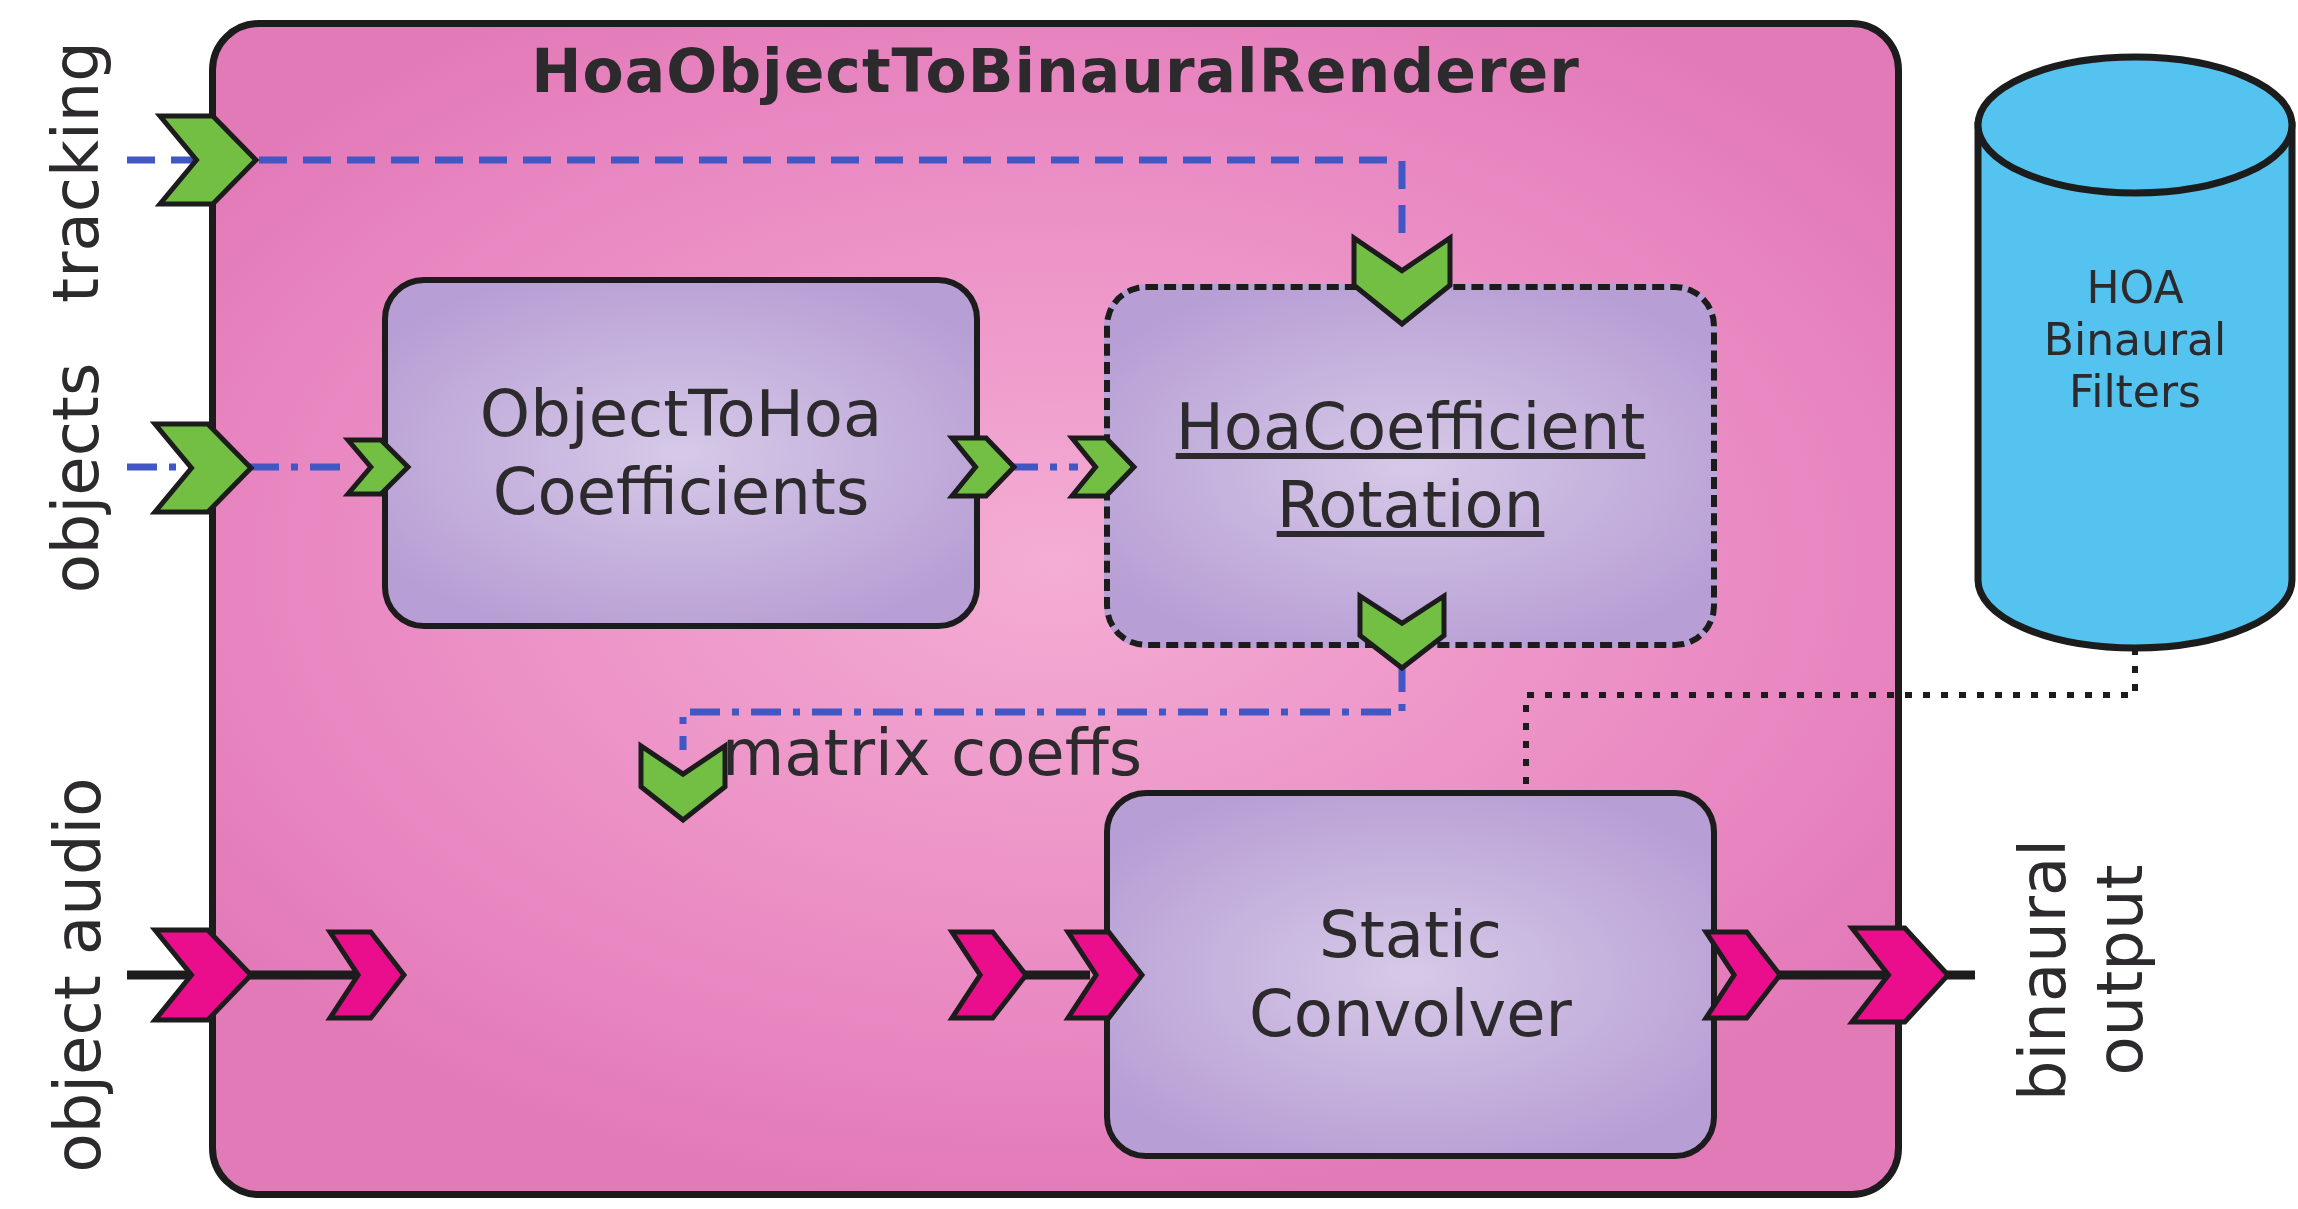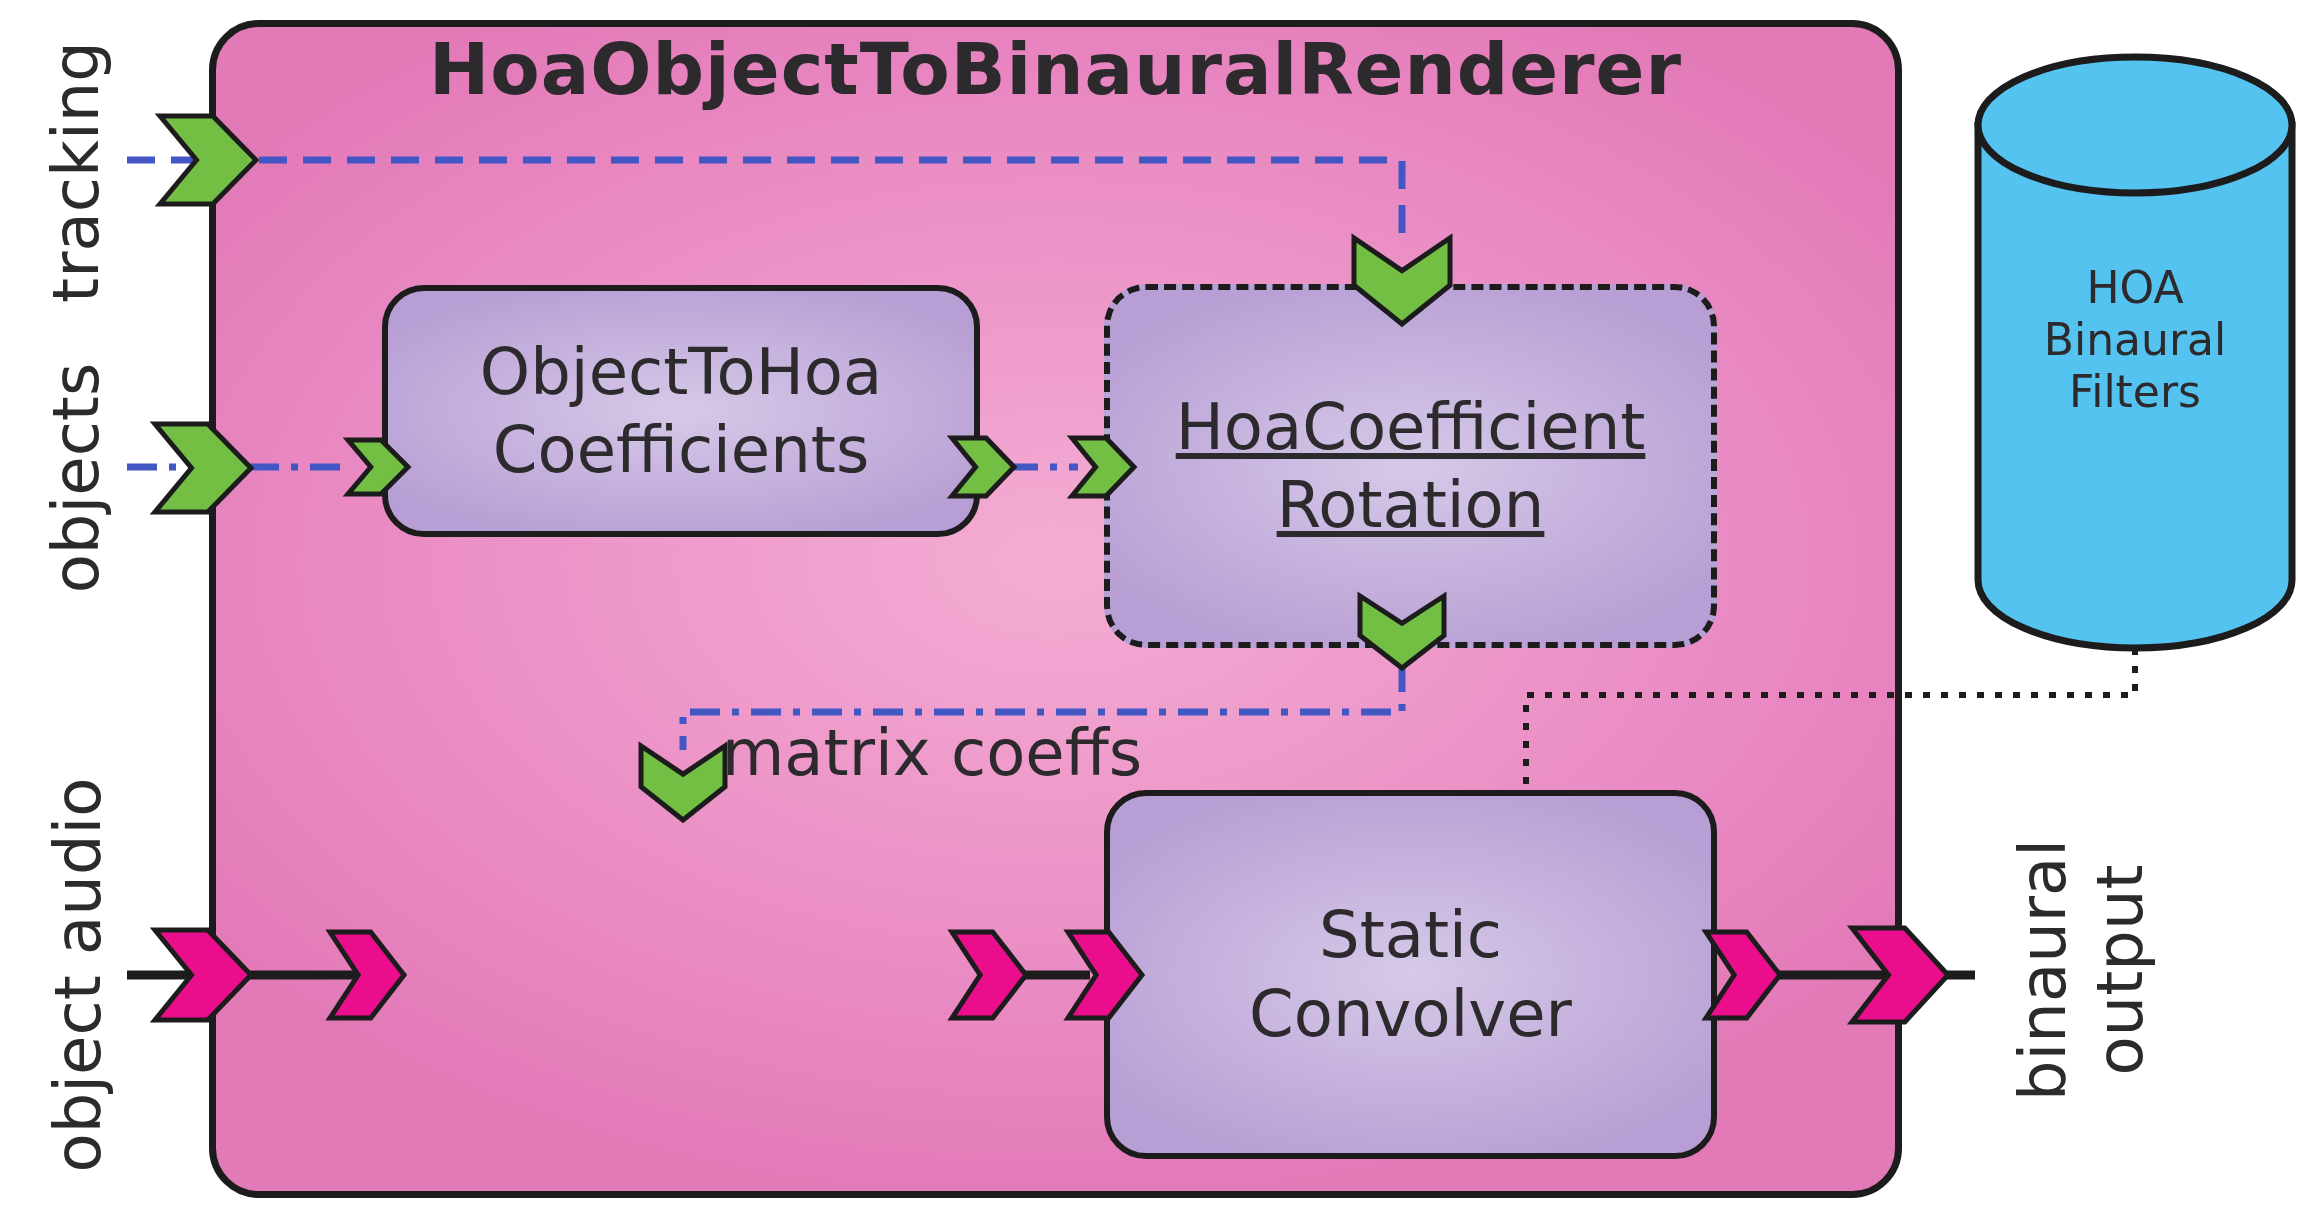--- a/index.html
+++ b/index.html
@@ -7,36 +7,36 @@
   .canvas { position:relative; width:2298px; height:1209px; background:#ffffff; overflow:hidden; color:var(--text-dark); }
 
   .renderer-box {
     position:absolute; left:209px; top:20px; width:1693px; height:1178px;
     border:7px solid var(--outline-dark); border-radius:50px;
     background: radial-gradient(ellipse 62% 55% at 50% 46%, var(--container-pink-light) 0%, var(--container-pink) 78%, var(--container-pink-deep) 100%);
     z-index:0;
   }
 
   .title {
-    position:absolute; left:209px; top:27px; width:1693px;
-    text-align:center; font-size:72px; font-weight:800; letter-spacing:1px;
+    position:absolute; left:209px; top:36px; width:1693px;
+    text-align:center; font-size:60px; font-weight:800; letter-spacing:1px;
     color:var(--text-dark); z-index:3;
   }
 
   .block {
     position:absolute;
     border:6px solid var(--outline-dark); border-radius:42px;
     background: radial-gradient(ellipse 68% 62% at 50% 50%, var(--block-purple-light) 0%, var(--block-purple) 92%);
     display:flex; align-items:center; justify-content:center;
     text-align:center; white-space:pre-line; line-height:1.22;
     font-size:64px; color:var(--text-dark); z-index:2;
   }
   .block.dashed { border:6px dashed var(--outline-dark);text-decoration:underline; }
 
-  #blk-object-to-hoa   { left:382px; top:285px; width:598px; height:252px; }
+  #blk-object-to-hoa   { left:382px; top:277px; width:598px; height:352px; }
   #blk-rotation        { left:1104px; top:284px; width:613px; height:364px; }
   #blk-encoder         { left:381px; top:790px; width:591px; height:369px; }
   #blk-convolver       { left:1104px; top:790px; width:613px; height:369px; }
 
   .v-label {
     position:absolute; transform:translate(-50%,-50%) rotate(-90deg);
     font-size:64px; color:var(--text-dark); white-space:pre-line;
     text-align:center; line-height:1.2; z-index:6;
   }
   #lbl-tracking { left:76px;  top:172px; }

